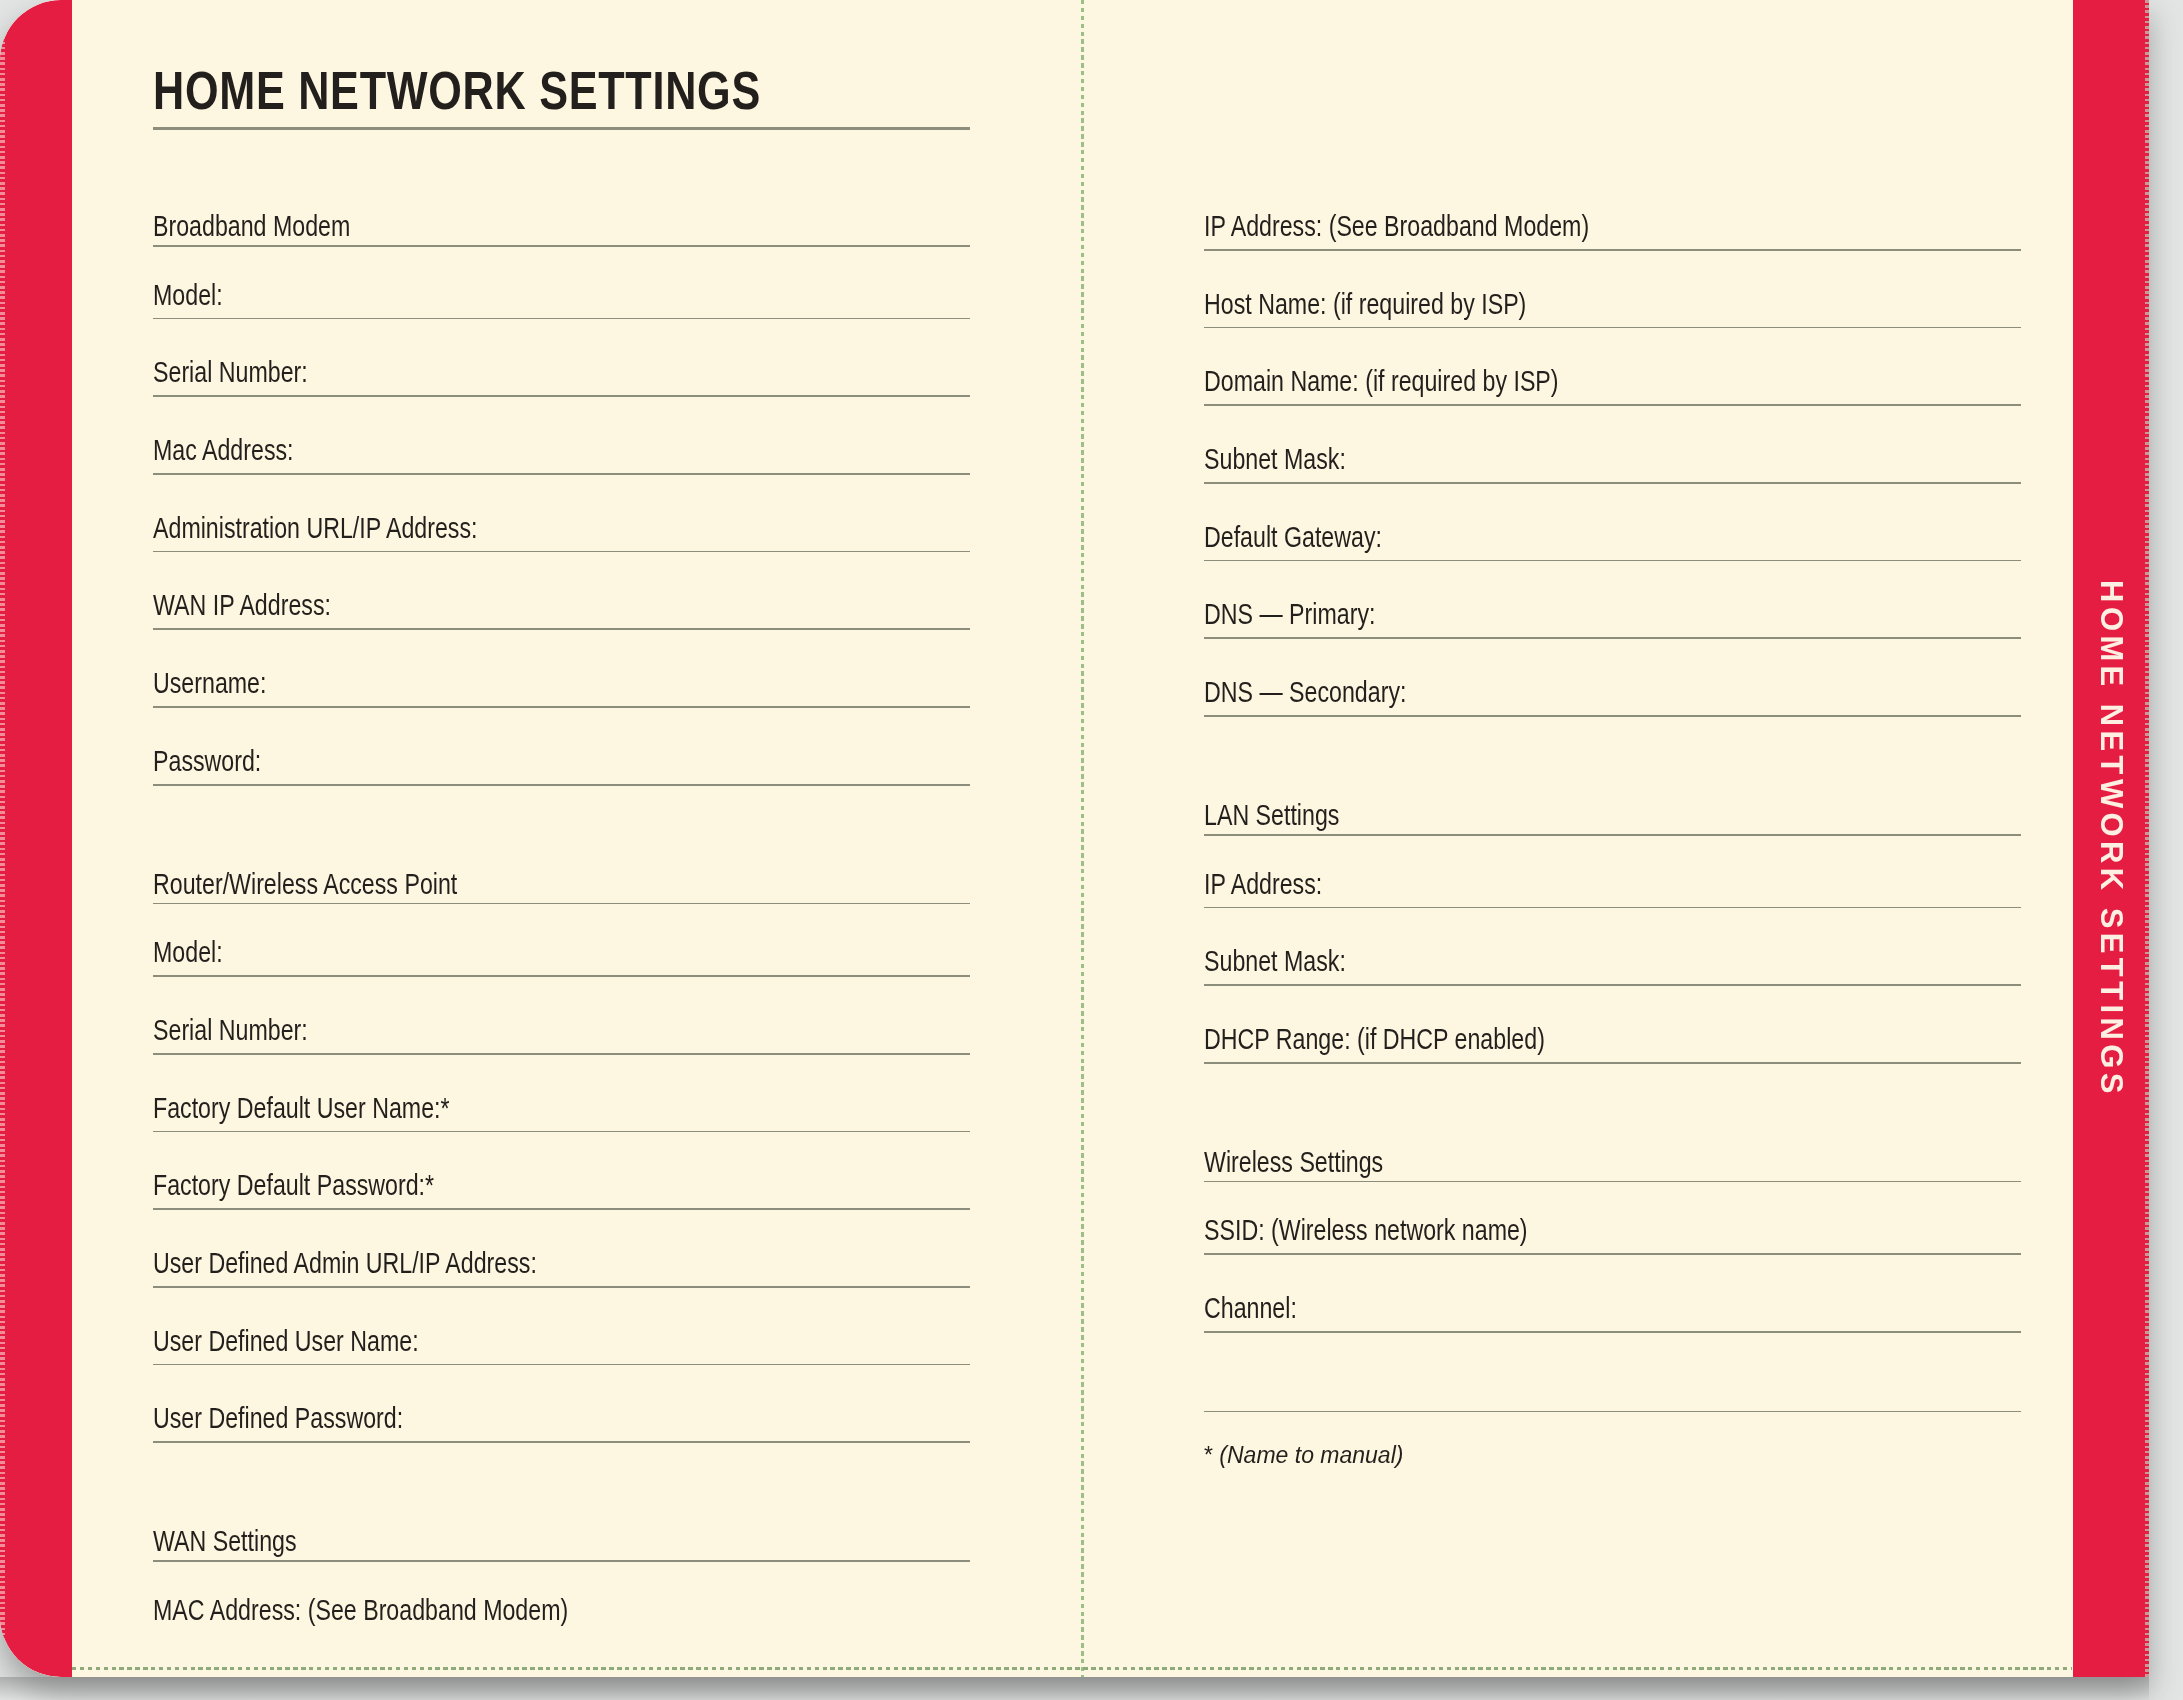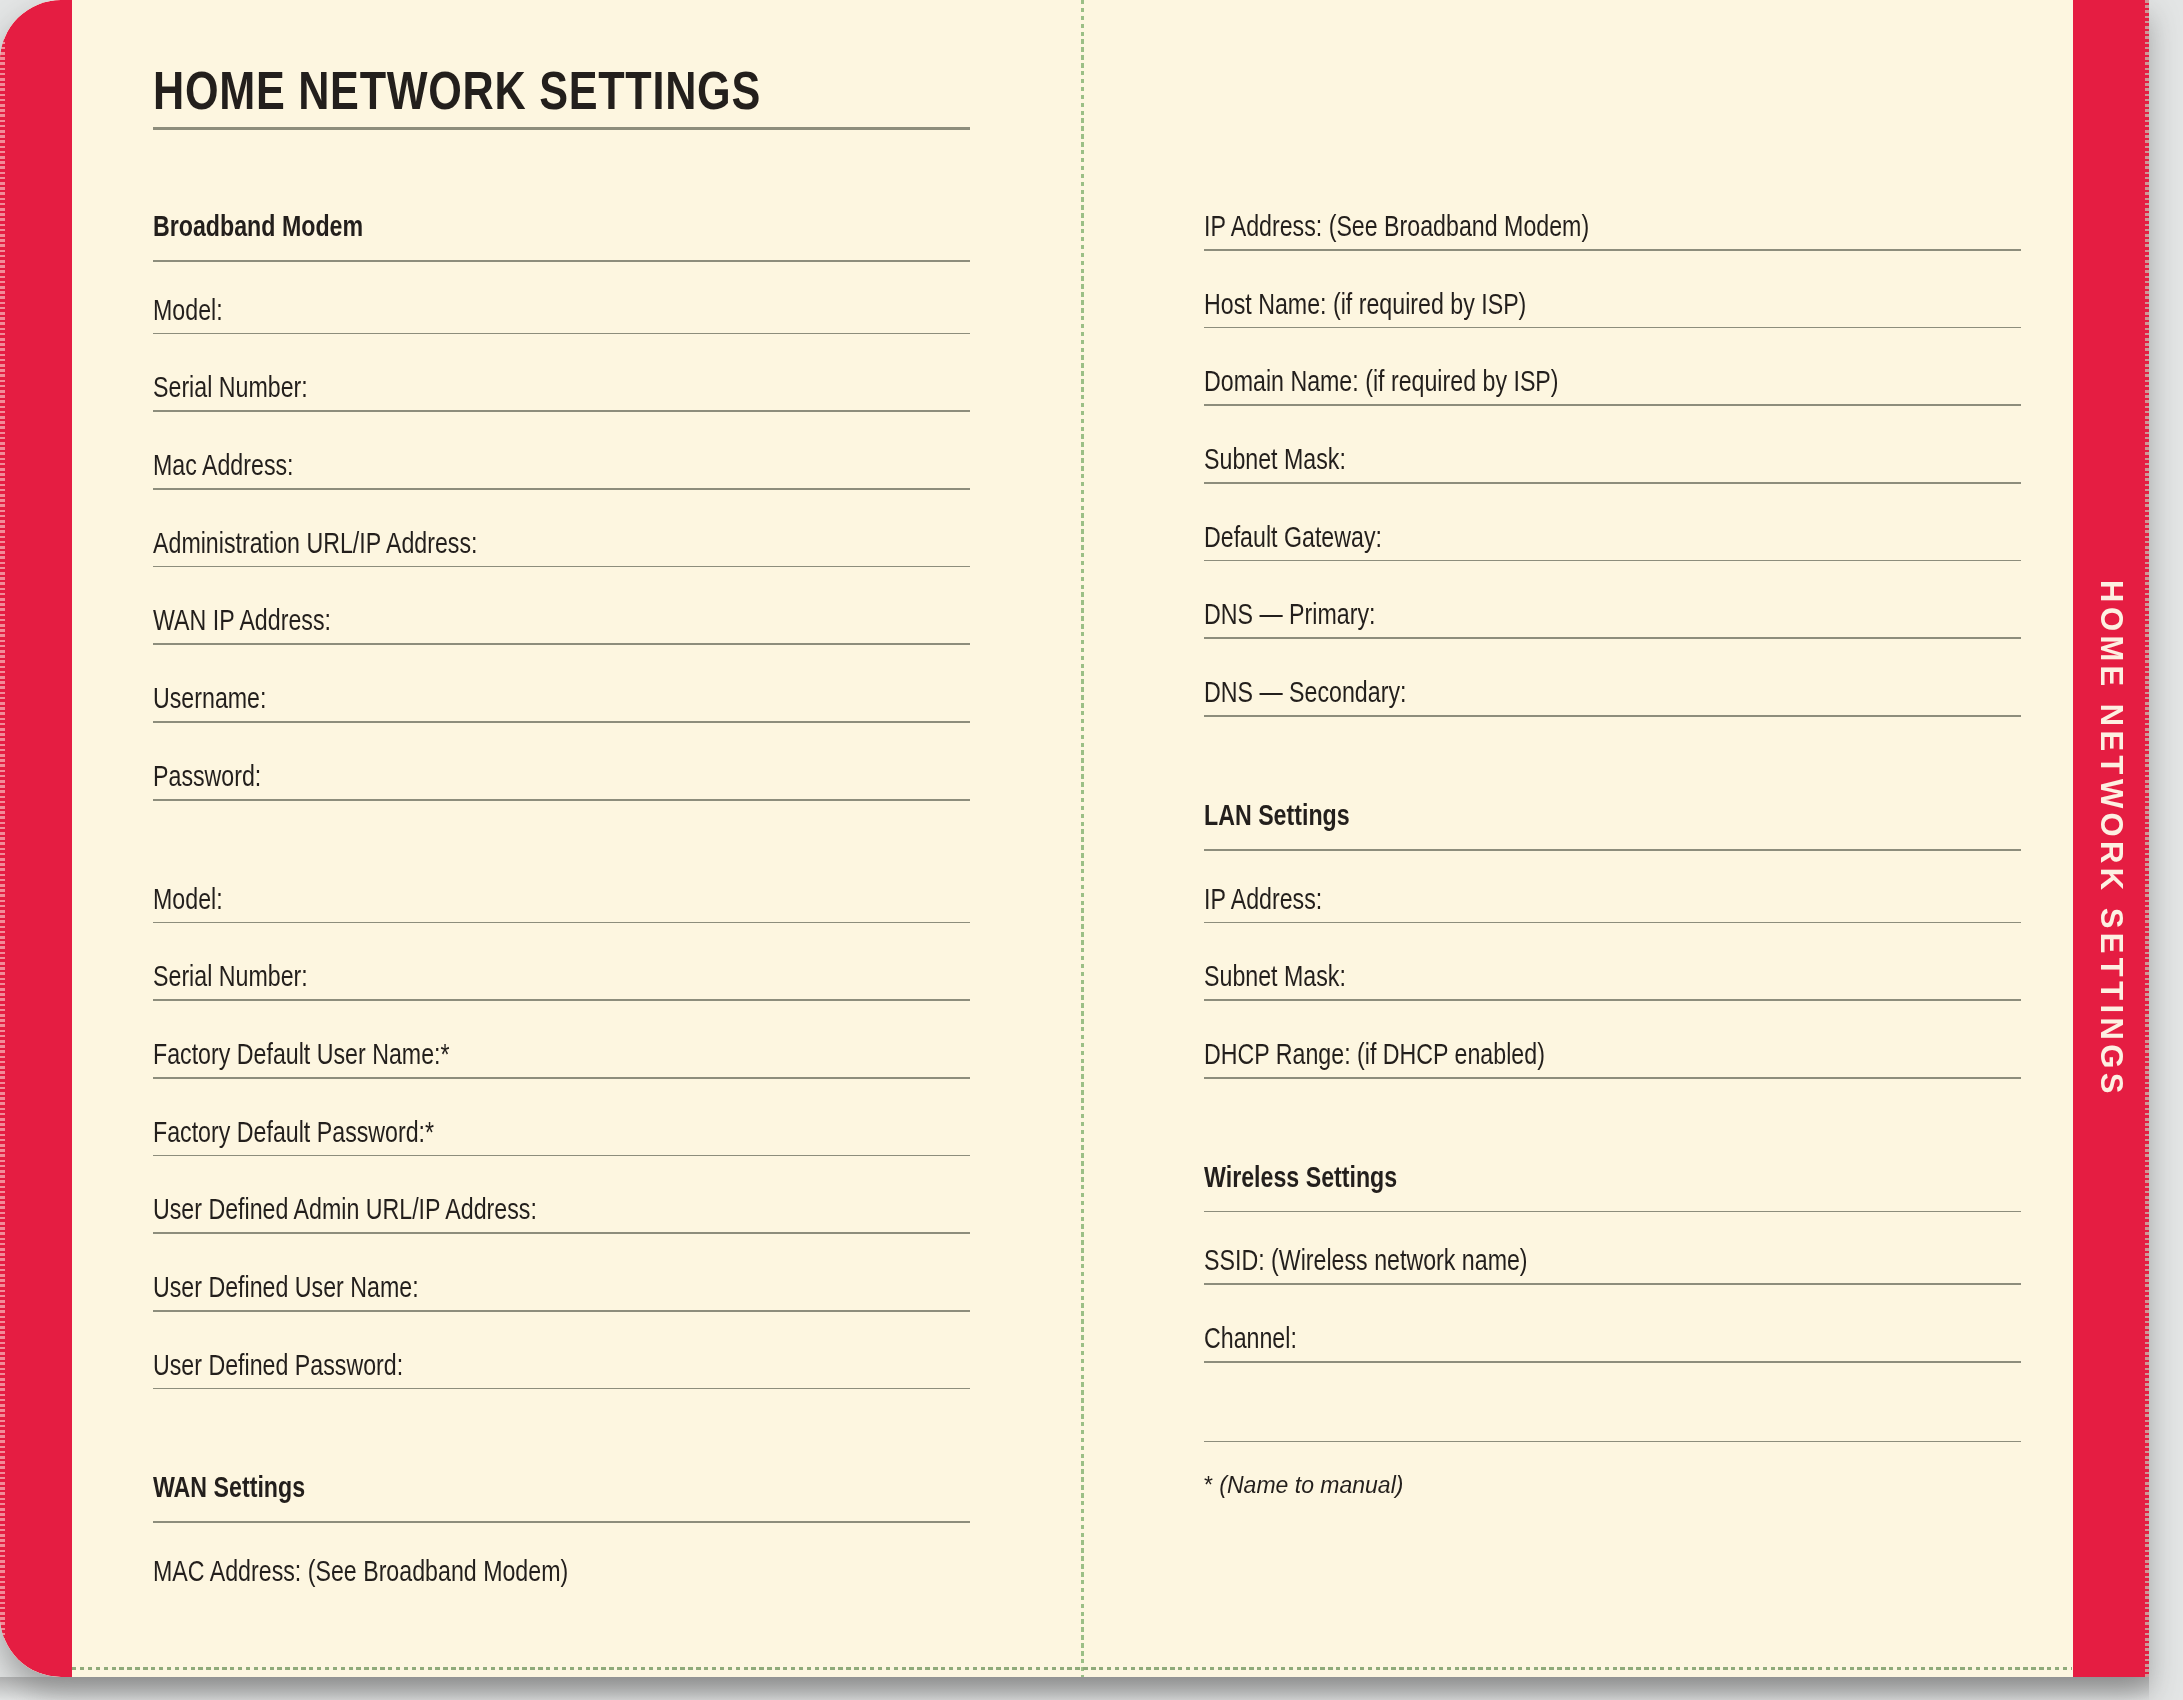--- a/index.html
+++ b/index.html
@@ -75,22 +75,22 @@
   }
   #page-title-rule{
     position:absolute; left:153px; top:127px; width:817px; height:2.6px;
     background:#8d8d7c;
   }
   
   .column{ position:absolute; width:817px; }
   #col-left{ left:153px; top:210px; }
   #col-right{ left:1204px; top:210px; }
   .section-head{
-    font-size:29px; font-weight:bold; color:#231f1c;
-    padding-bottom:17px; white-space:nowrap;
+    font-size:29px; font-weight:normal; color:#231f1c;
+    padding-bottom:2px; white-space:nowrap;
   }
   .field-label{
     font-size:29px; color:#231f1c;
     padding-bottom:6px; white-space:nowrap;
   }
   .rule{ width:817px; height:1.7px; background:#8d8d7c; }
   .row{ margin-bottom:37px; }
   .row.head-row{ margin-bottom:32px; }
   .section-gap{ height:45px; }
   .blank-rule-row{ margin-bottom:30px; }
@@ -145,20 +145,24 @@
       </div>
       <div class="row">
         <div class="field-label"><span class="cond">Username:</span></div>
         <div class="rule"></div>
       </div>
       <div class="row">
         <div class="field-label"><span class="cond">Password:</span></div>
         <div class="rule"></div>
       </div>
       <div class="section-gap"></div>
+      <div class="row head-row">
+        <div class="section-head"><span class="cond">Router/Wireless Access Point</span></div>
+        <div class="rule"></div>
+      </div>
       <div class="row">
         <div class="field-label"><span class="cond">Model:</span></div>
         <div class="rule"></div>
       </div>
       <div class="row">
         <div class="field-label"><span class="cond">Serial Number:</span></div>
         <div class="rule"></div>
       </div>
       <div class="row">
         <div class="field-label"><span class="cond">Factory Default User Name:*</span></div>

